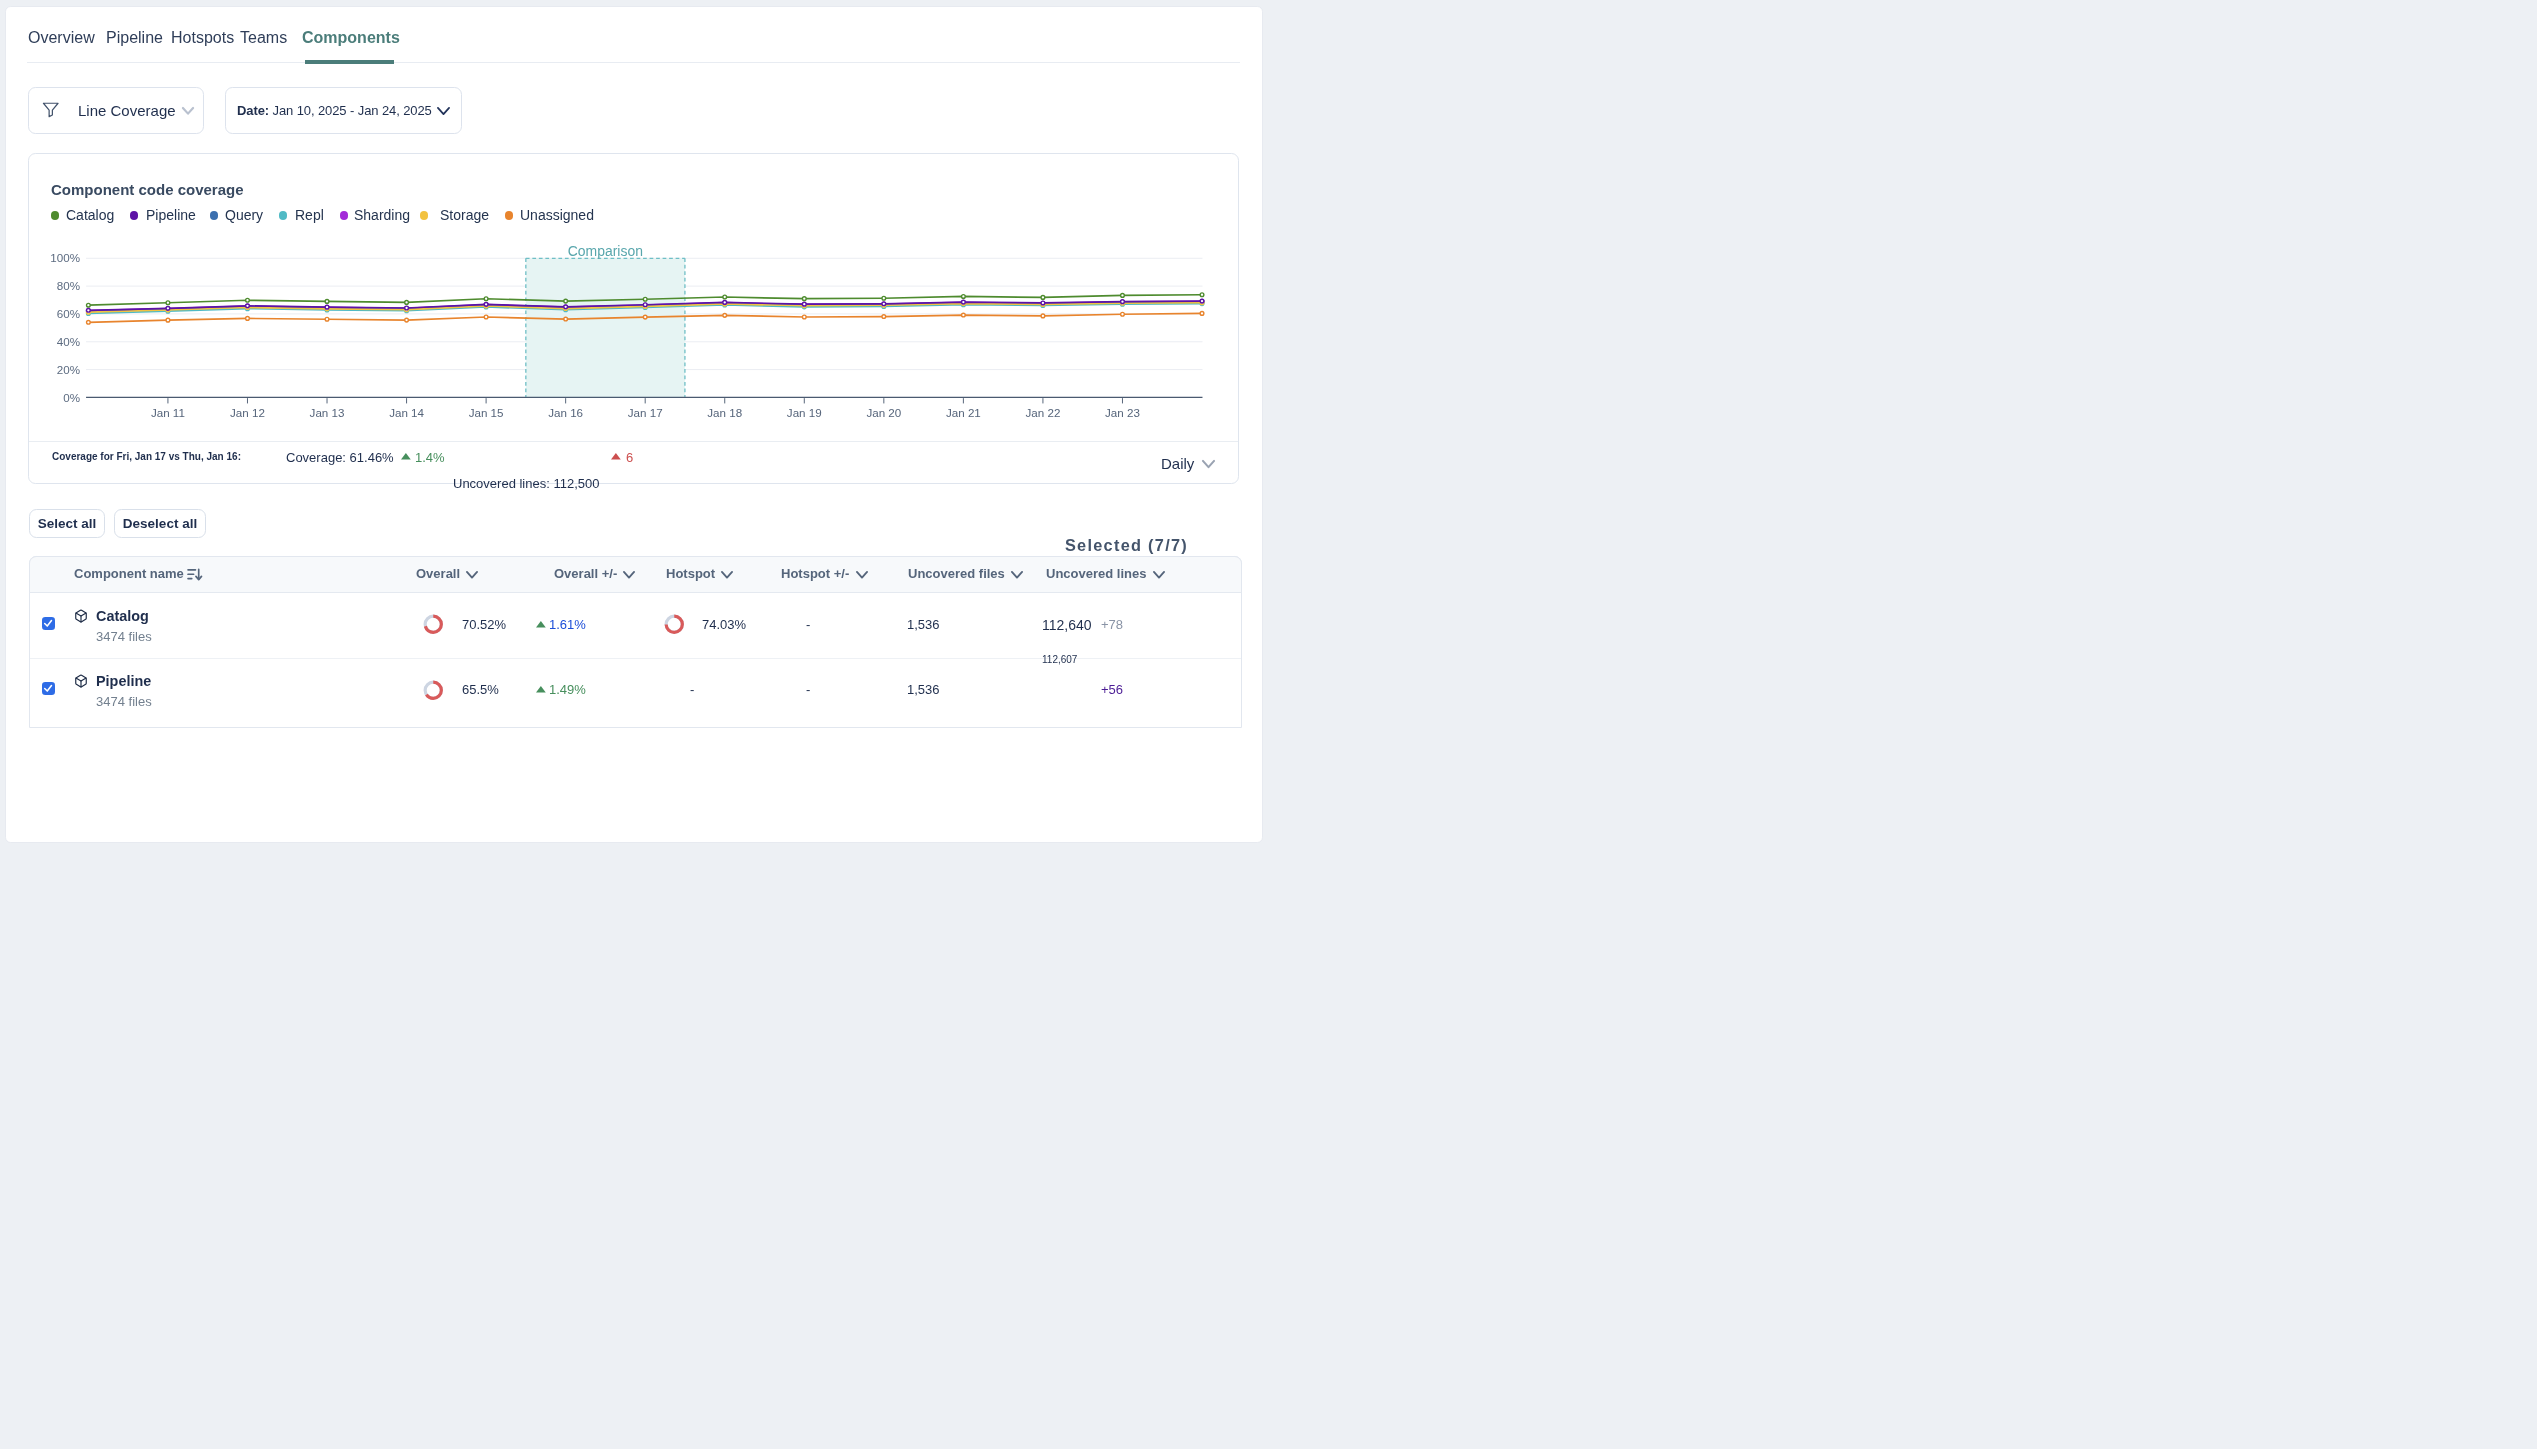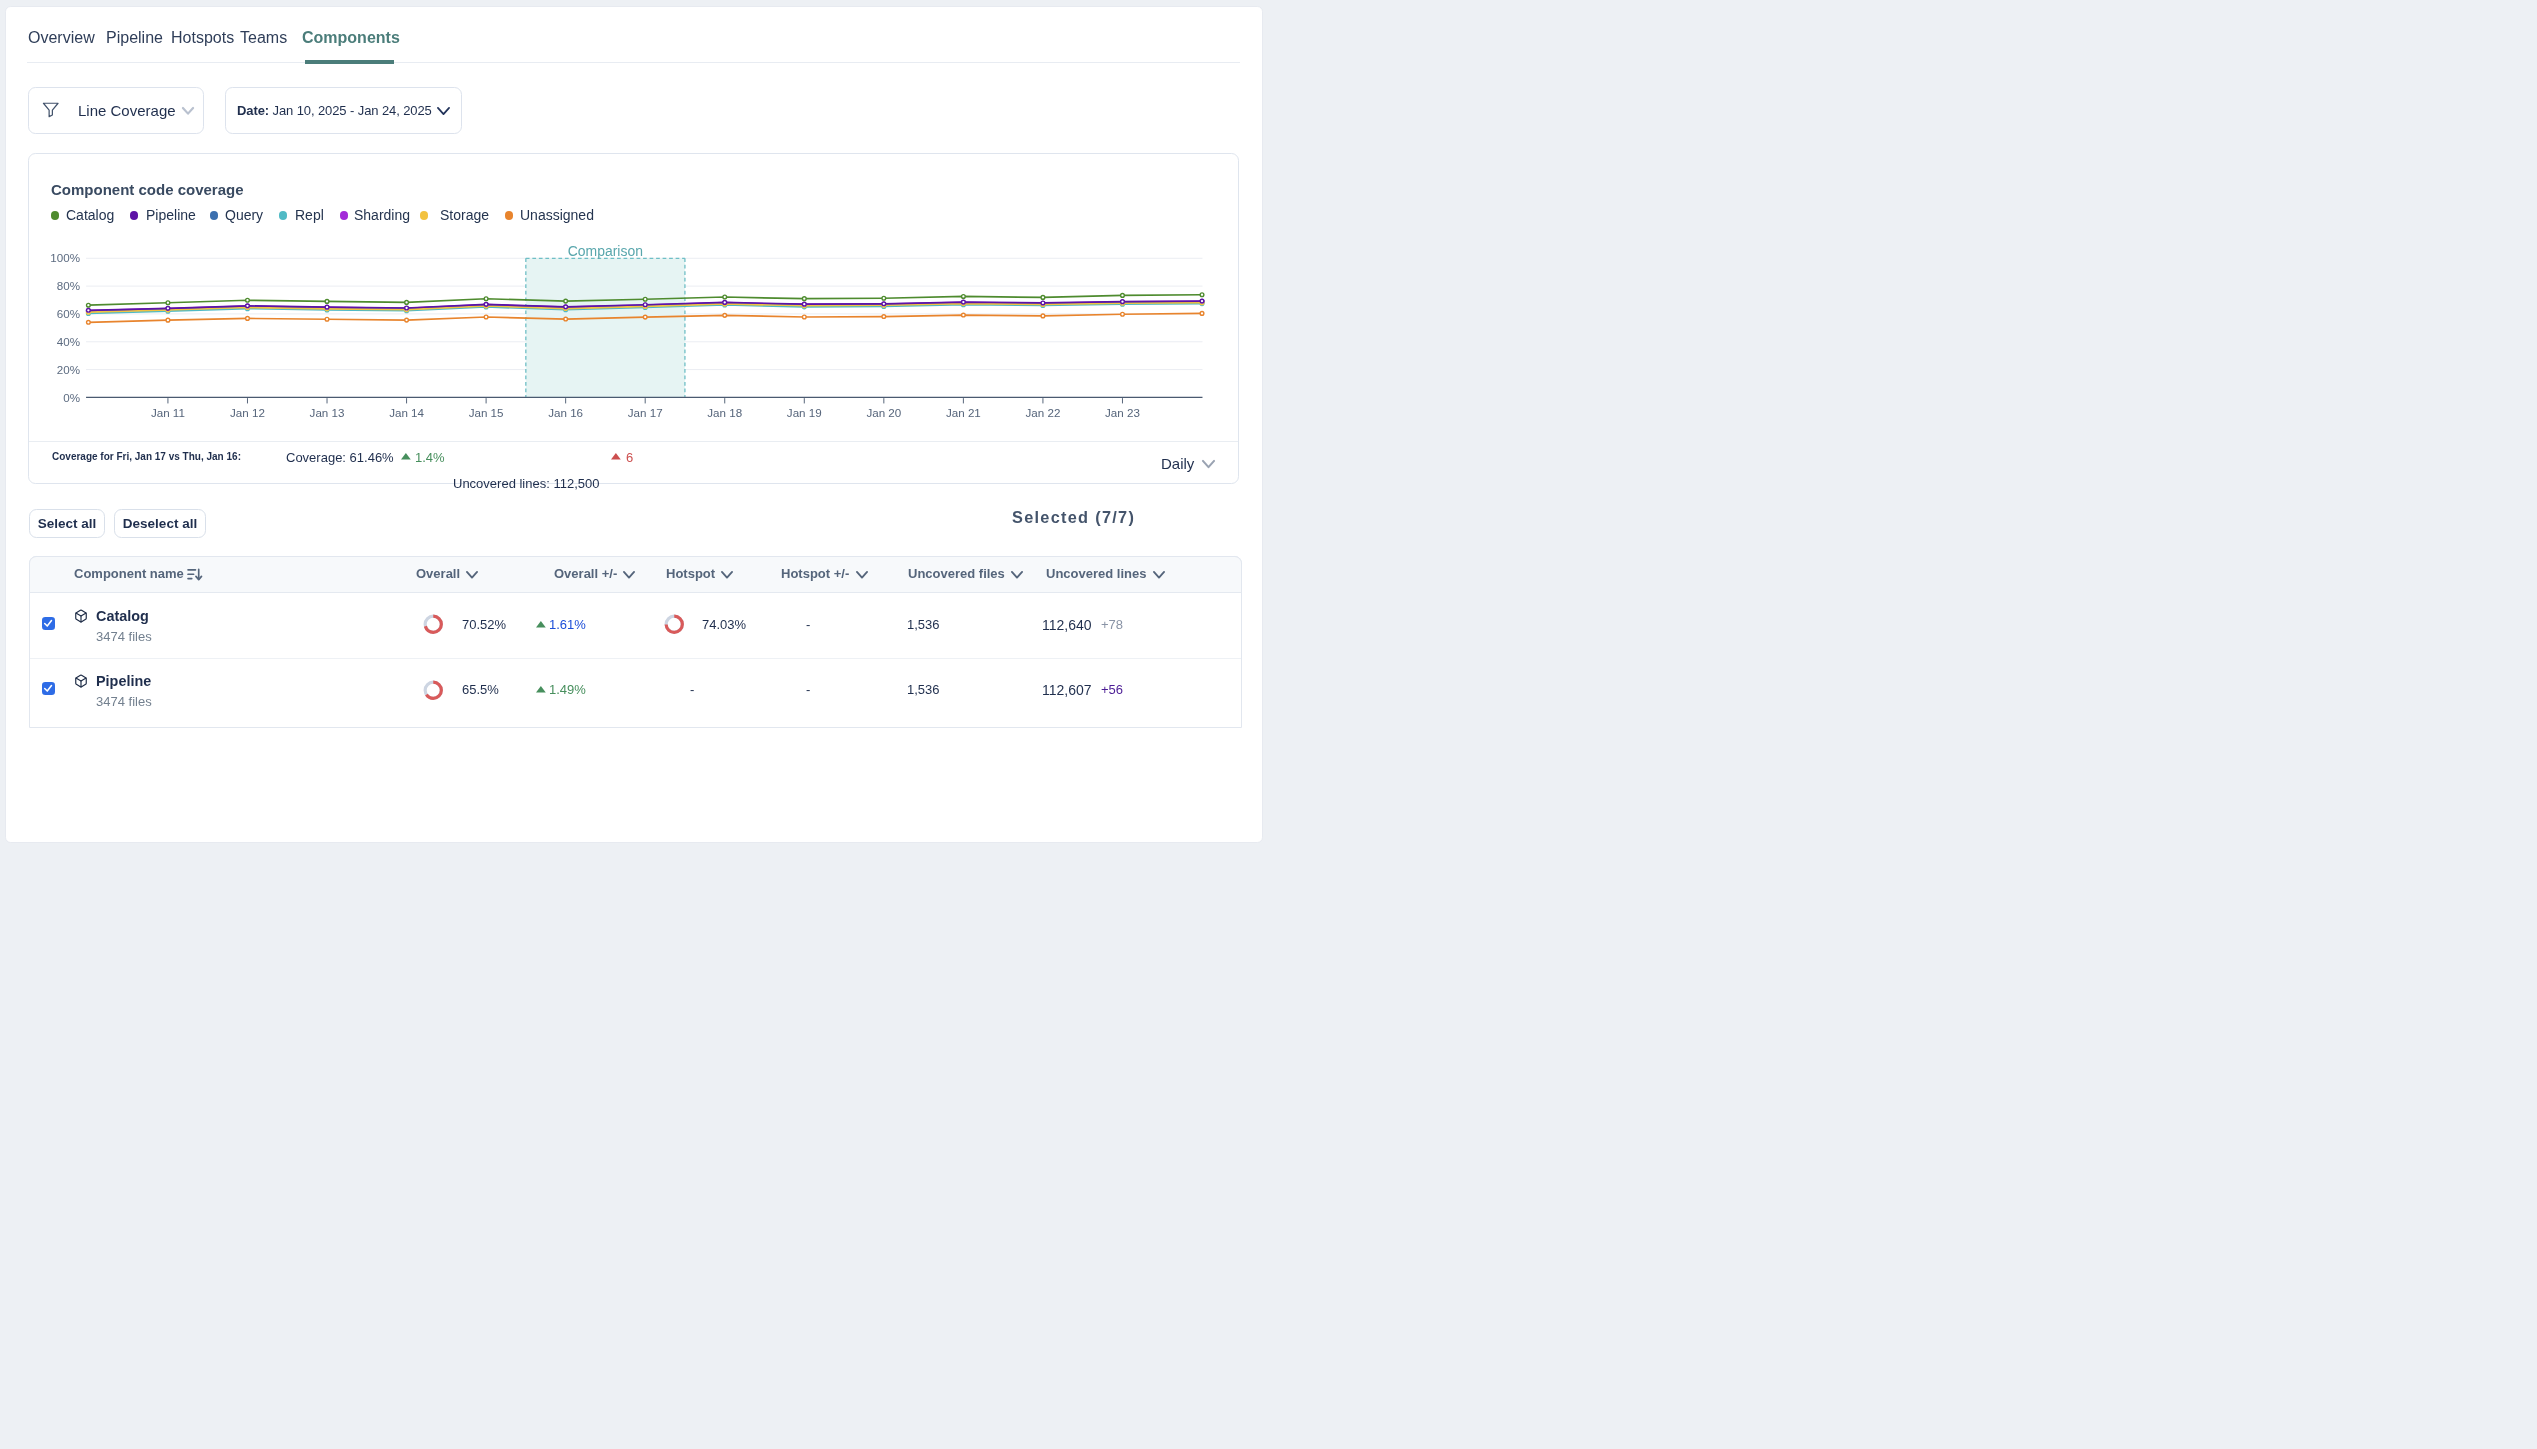--- a/index.html
+++ b/index.html
@@ -228,21 +228,21 @@
     <polygon points="5.25,0 10.5,7 0,7" fill="#cc4f4f"></polygon>
   </svg>
 <div class="abs" style="left:626px;top:450px;font-size:13px;color:#cc4f4f">6</div>
 <div class="abs navy" style="left:1161px;top:455px;font-size:15px">Daily</div>
 <svg style="position:absolute;left:1202px;top:460px;overflow:visible" width="13" height="9" viewBox="0 0 14 9.6875">
     <polyline points="1,1 7.0,7.700000000000001 13,1" fill="none" stroke="#9aa3b2" stroke-width="2.2" stroke-linecap="round" stroke-linejoin="round"></polyline>
   </svg>
 
 <div class="abs navy" style="left:29px;top:509px;width:76px;height:29px;border:0.9px solid #d9e0ea;border-radius:7.4px;background:#fff;font-size:13.5px;font-weight:bold;text-align:center;line-height:27px">Select all</div>
 <div class="abs navy" style="left:114px;top:509px;width:92px;height:29px;border:0.9px solid #d9e0ea;border-radius:7.4px;background:#fff;font-size:13.5px;font-weight:bold;text-align:center;line-height:27px">Deselect all</div>
-<div class="abs" style="left:1012px;top:508px;width:229px;text-align:left;font-size:16.3px;font-weight:bold;color:#44546b;letter-spacing:1.3px">Selected (7/7)</div>
+<div class="abs" style="left:1012px;top:536px;width:229px;text-align:center;font-size:16.3px;font-weight:bold;color:#44546b;letter-spacing:1.3px">Selected (7/7)</div>
 
 <div class="abs" style="left:29px;top:556px;width:1213px;height:172px;border:0.9px solid #e2e7ef;border-radius:7.4px 7.4px 0 0;background:#fff"></div>
 <div class="abs" style="left:29px;top:556px;width:1213px;height:37px;background:#f7f9fb;border:0.9px solid #e2e7ef;border-bottom:0.9px solid #e4e9f0;border-radius:7.4px 7.4px 0 0"></div>
 <div class="abs" style="left:0;top:566px;width:1269px;font-size:13px;font-weight:bold;color:#55657b">
   <span class="abs" id="h1" style="left:74px">Component name</span>
   <span class="abs" style="left:187px;top:1.9px"><svg width="16" height="13" viewBox="0 0 17 14" stroke="#55657b" stroke-width="1.8" stroke-linecap="round">
         <line x1="1" y1="2" x2="9" y2="2"></line>
         <line x1="1" y1="6.7" x2="7" y2="6.7"></line>
         <line x1="1" y1="11.4" x2="5" y2="11.4"></line>
         <line x1="12.5" y1="1.5" x2="12.5" y2="12"></line>
@@ -321,14 +321,14 @@
     <circle cx="11" cy="11" r="8.7" fill="none" stroke="#d95a5a" stroke-width="3.4" stroke-dasharray="35.80 18.86" transform="rotate(-90 11 11)"></circle>
   </svg>
 <div class="abs navy" style="left:462px;top:682px;font-size:13px">65.5%</div>
 <svg style="position:absolute;left:536px;top:686px" width="9.8" height="6.5" viewBox="0 0 10.5 7">
     <polygon points="5.25,0 10.5,7 0,7" fill="#478f5d"></polygon>
   </svg>
 <div class="abs" style="left:549px;top:682px;font-size:13px;color:#478f5d">1.49%</div>
 <div class="abs navy" style="left:690px;top:682px;font-size:13px">-</div>
 <div class="abs navy" style="left:806px;top:682px;font-size:13px">-</div>
 <div class="abs navy" style="left:907px;top:682px;font-size:13px">1,536</div>
-<div class="abs navy" style="left:1042px;top:682px;font-size:14px">112,607</div>
+<div class="abs navy" style="left:1042px;top:654px;font-size:10px">112,607</div>
 <div class="abs" style="left:1101px;top:682px;font-size:13px;color:#4c1d95">+56</div>
 
 </body></html>

